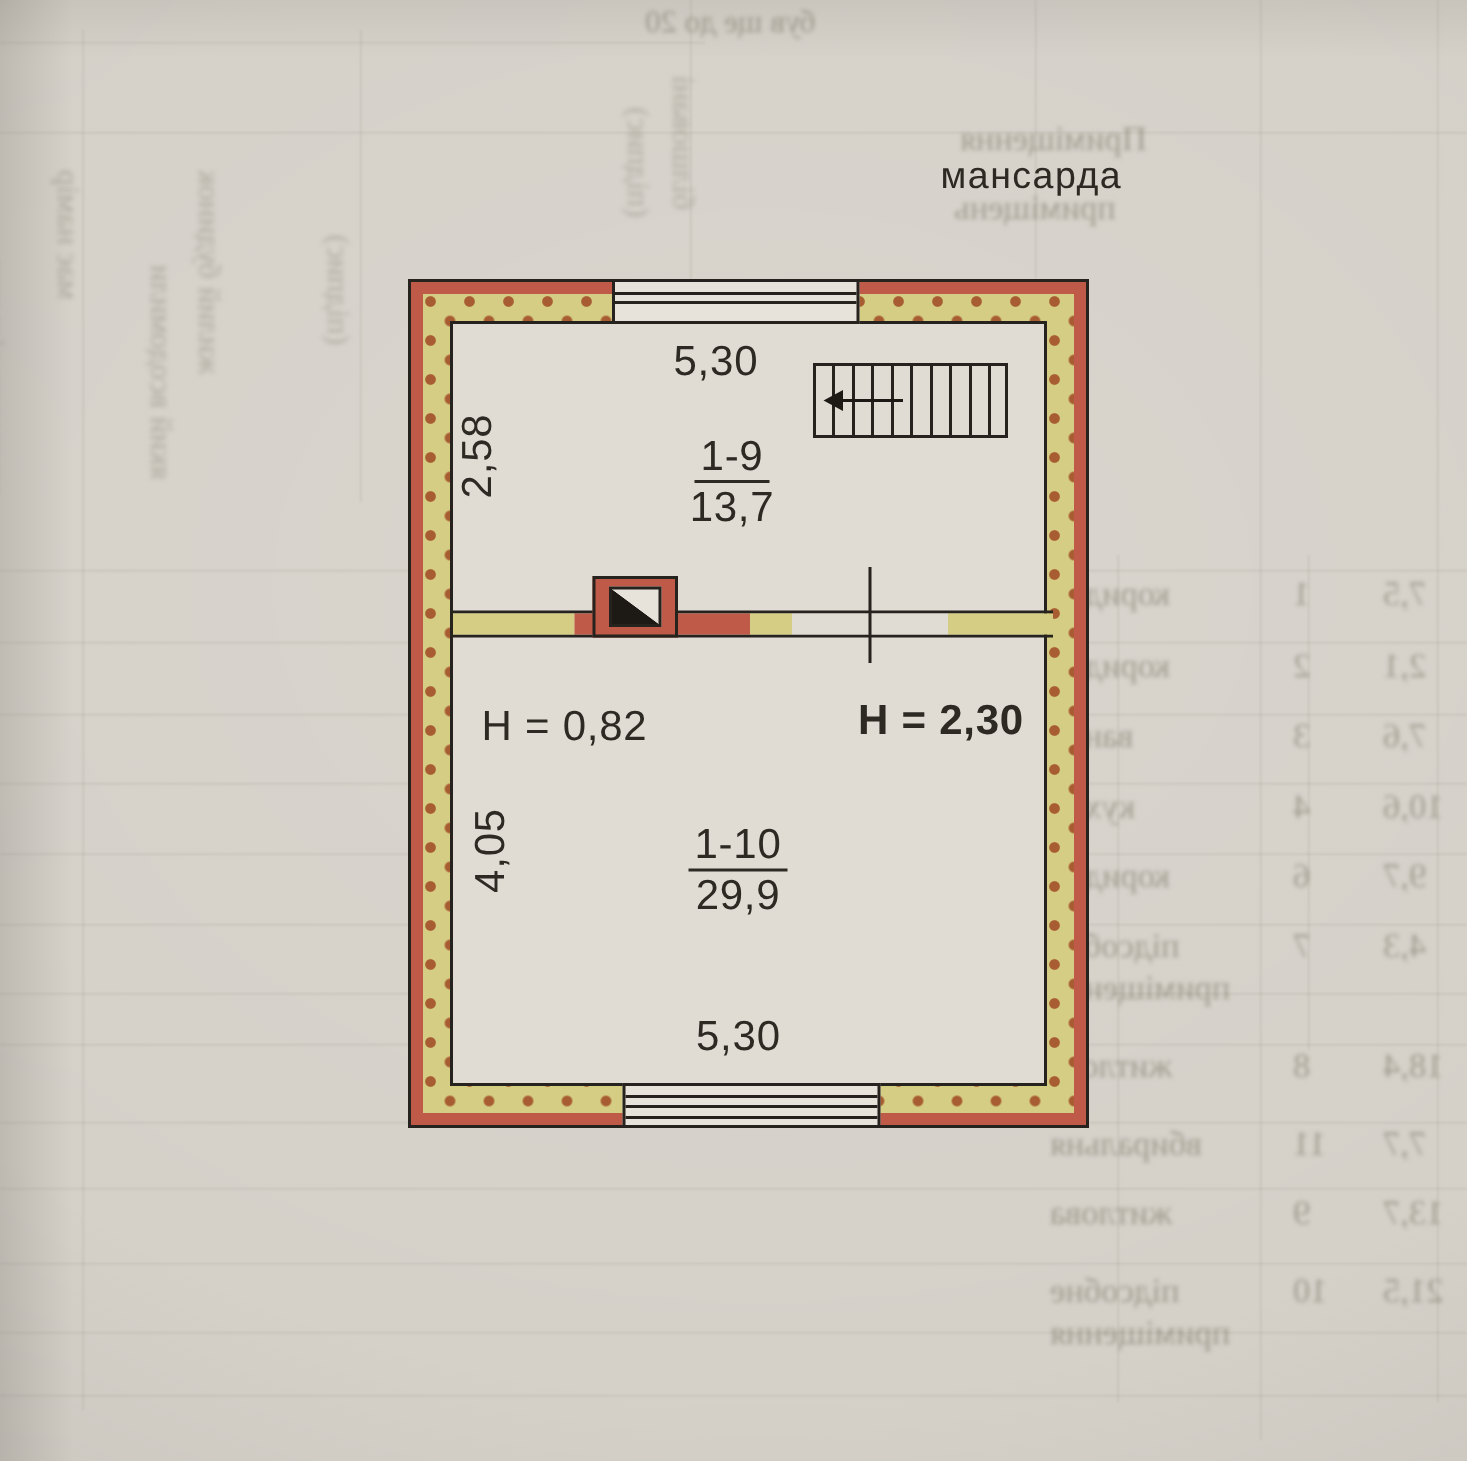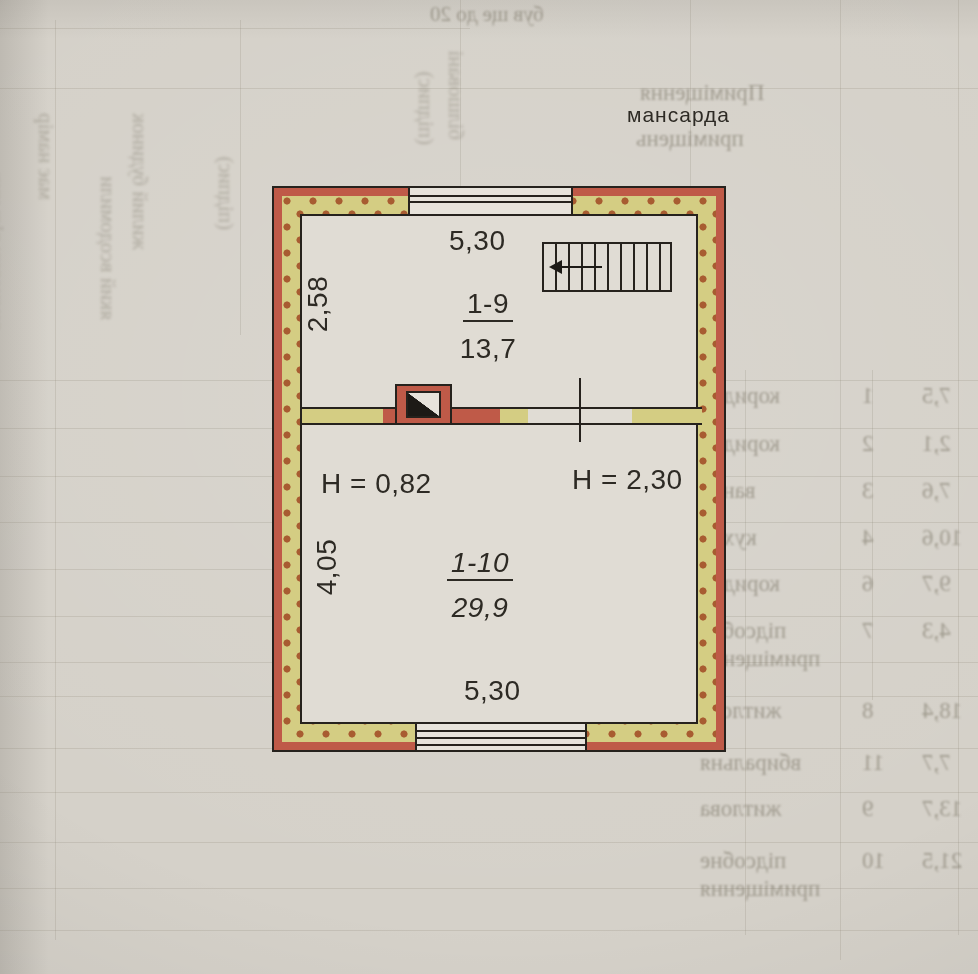--- a/index.html
+++ b/index.html
@@ -87,22 +87,22 @@
   .flue::after {
     content:""; position:absolute; inset:0;
     background:linear-gradient(to top right, #1d1a16 49.4%, rgba(0,0,0,0) 50.6%);
   }
   .height-tick { position:absolute; left:305px; top:190px; width:2px; height:64px; background:#26221d; z-index:5; }
   
   .lbl { position:absolute; color:#2d2a24; font-size:28px; z-index:6; white-space:nowrap; letter-spacing:0.5px; }
   .vdim { transform:translate(-50%,-50%) rotate(-90deg); }
   .frac { text-align:center; line-height:1.05; }
   .frac .num { display:inline-block; padding:0 4px 2px; border-bottom:2px solid #2d2a24; }
-  .frac .den { display:block; padding-top:12px; }
-  .floor-title { font-size:21px; letter-spacing:1px; }
+  .frac .den { display:block; padding-top:1px; }
+  .floor-title { font-size:25px; letter-spacing:1px; }
 </style>
 </head>
 <body>
 
 <div class="photo">
 
   <div id="grid-layer">
       <div class="grid-line gl-h" style="top: 28px; left: 0px; width: 470px;"></div>
       <div class="grid-line gl-h" style="top: 88px; left: 0px; width: 978px;"></div>
       <div class="grid-line gl-h" style="top: 380px; left: 0px; width: 978px;"></div>
@@ -205,24 +205,24 @@
 
   <span class="lbl vdim" style="left:318px; top:304px;">2,58</span>
 
   <div class="lbl frac" style="left:448px; top:289px; width:80px;text-align:center;">
     <span class="num">1-9</span>
     <span class="den">13,7</span>
   </div>
 
   <span class="lbl" style="left:321px; top:468px;">H = 0,82</span>
 
-  <span class="lbl" style="left:572px; top:464px;">H = 2,30</span>
+  <span class="lbl" style="left:572px; top:464px;font-weight:bold;">H = 2,30</span>
 
   <span class="lbl vdim" style="left:327px; top:567px;">4,05</span>
 
-  <div class="lbl frac" style="left:440px; top:548px; width:80px;font-style:italic;">
+  <div class="lbl frac" style="left:452px; top:548px; width:80px;">
     <span class="num">1-10</span>
     <span class="den">29,9</span>
   </div>
 
   <span class="lbl" style="left:464px; top:675px;">5,30</span>
 
 </div>
 
 </body></html>

